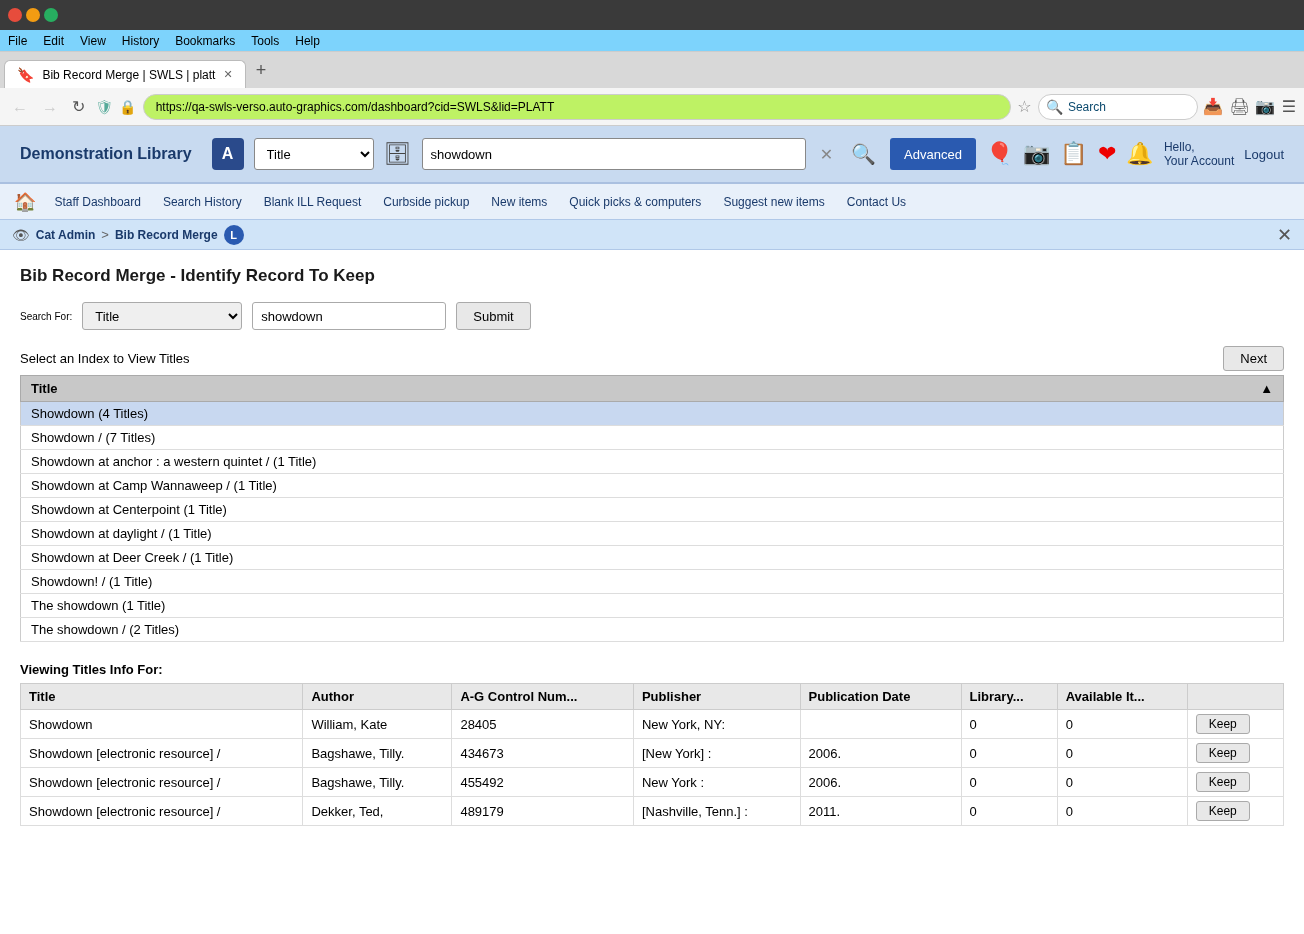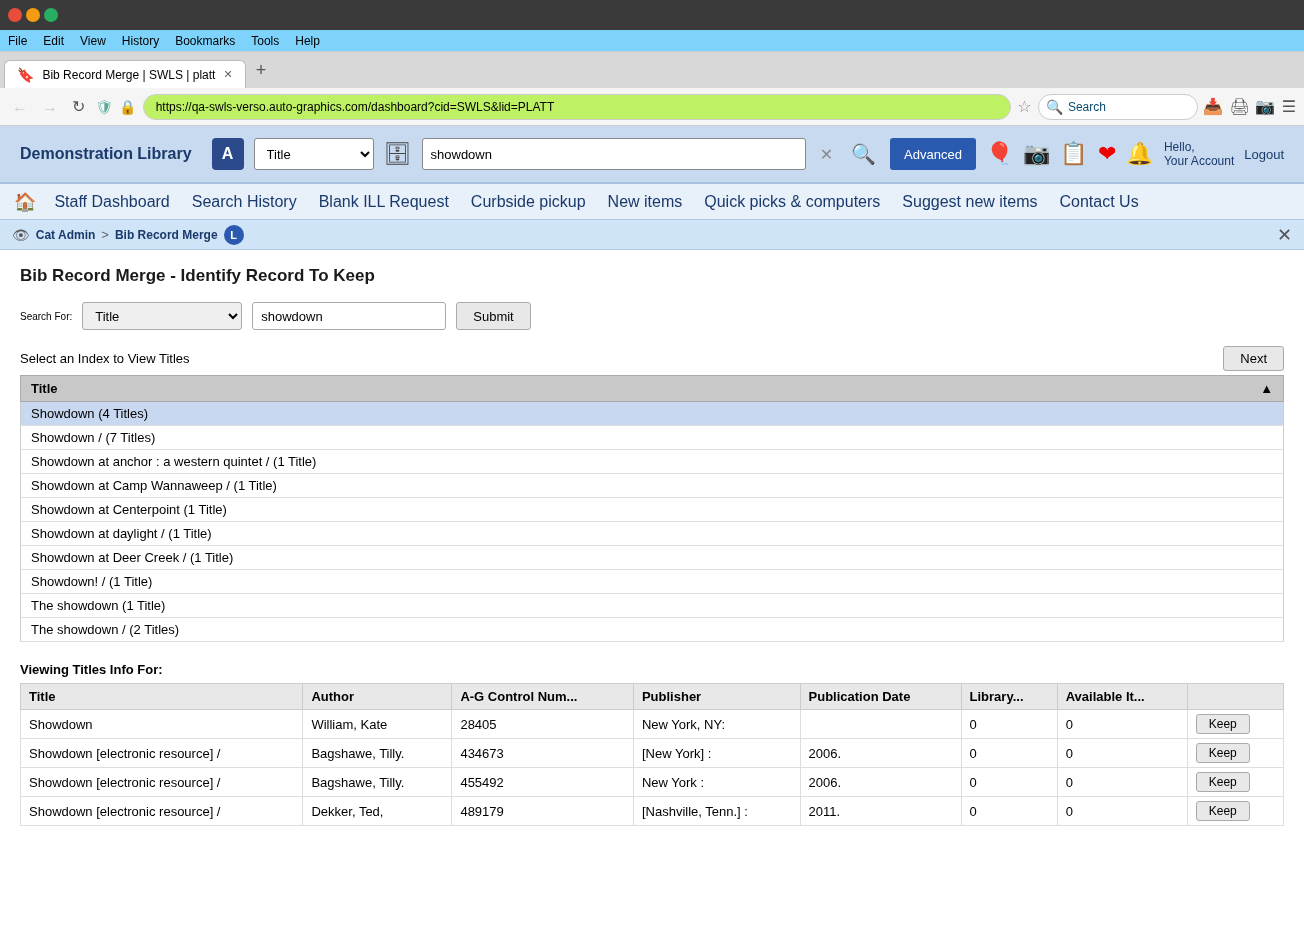--- a/index.html
+++ b/index.html
@@ -220,21 +220,21 @@
     .nav-home-btn {
       background: none;
       border: none;
       font-size: 18px;
       cursor: pointer;
       color: #2a5ab0;
       padding: 0 6px;
     }
     .nav-link {
       padding: 6px 10px;
-      font-size: 16px;
+      font-size: 12px;
       color: #1a3a6b;
       cursor: pointer;
       text-decoration: none;
       white-space: nowrap;
     }
 
     
     .breadcrumb-bar {
       background: #d0e4f8;
       border-bottom: 1px solid #b0c8e8;

